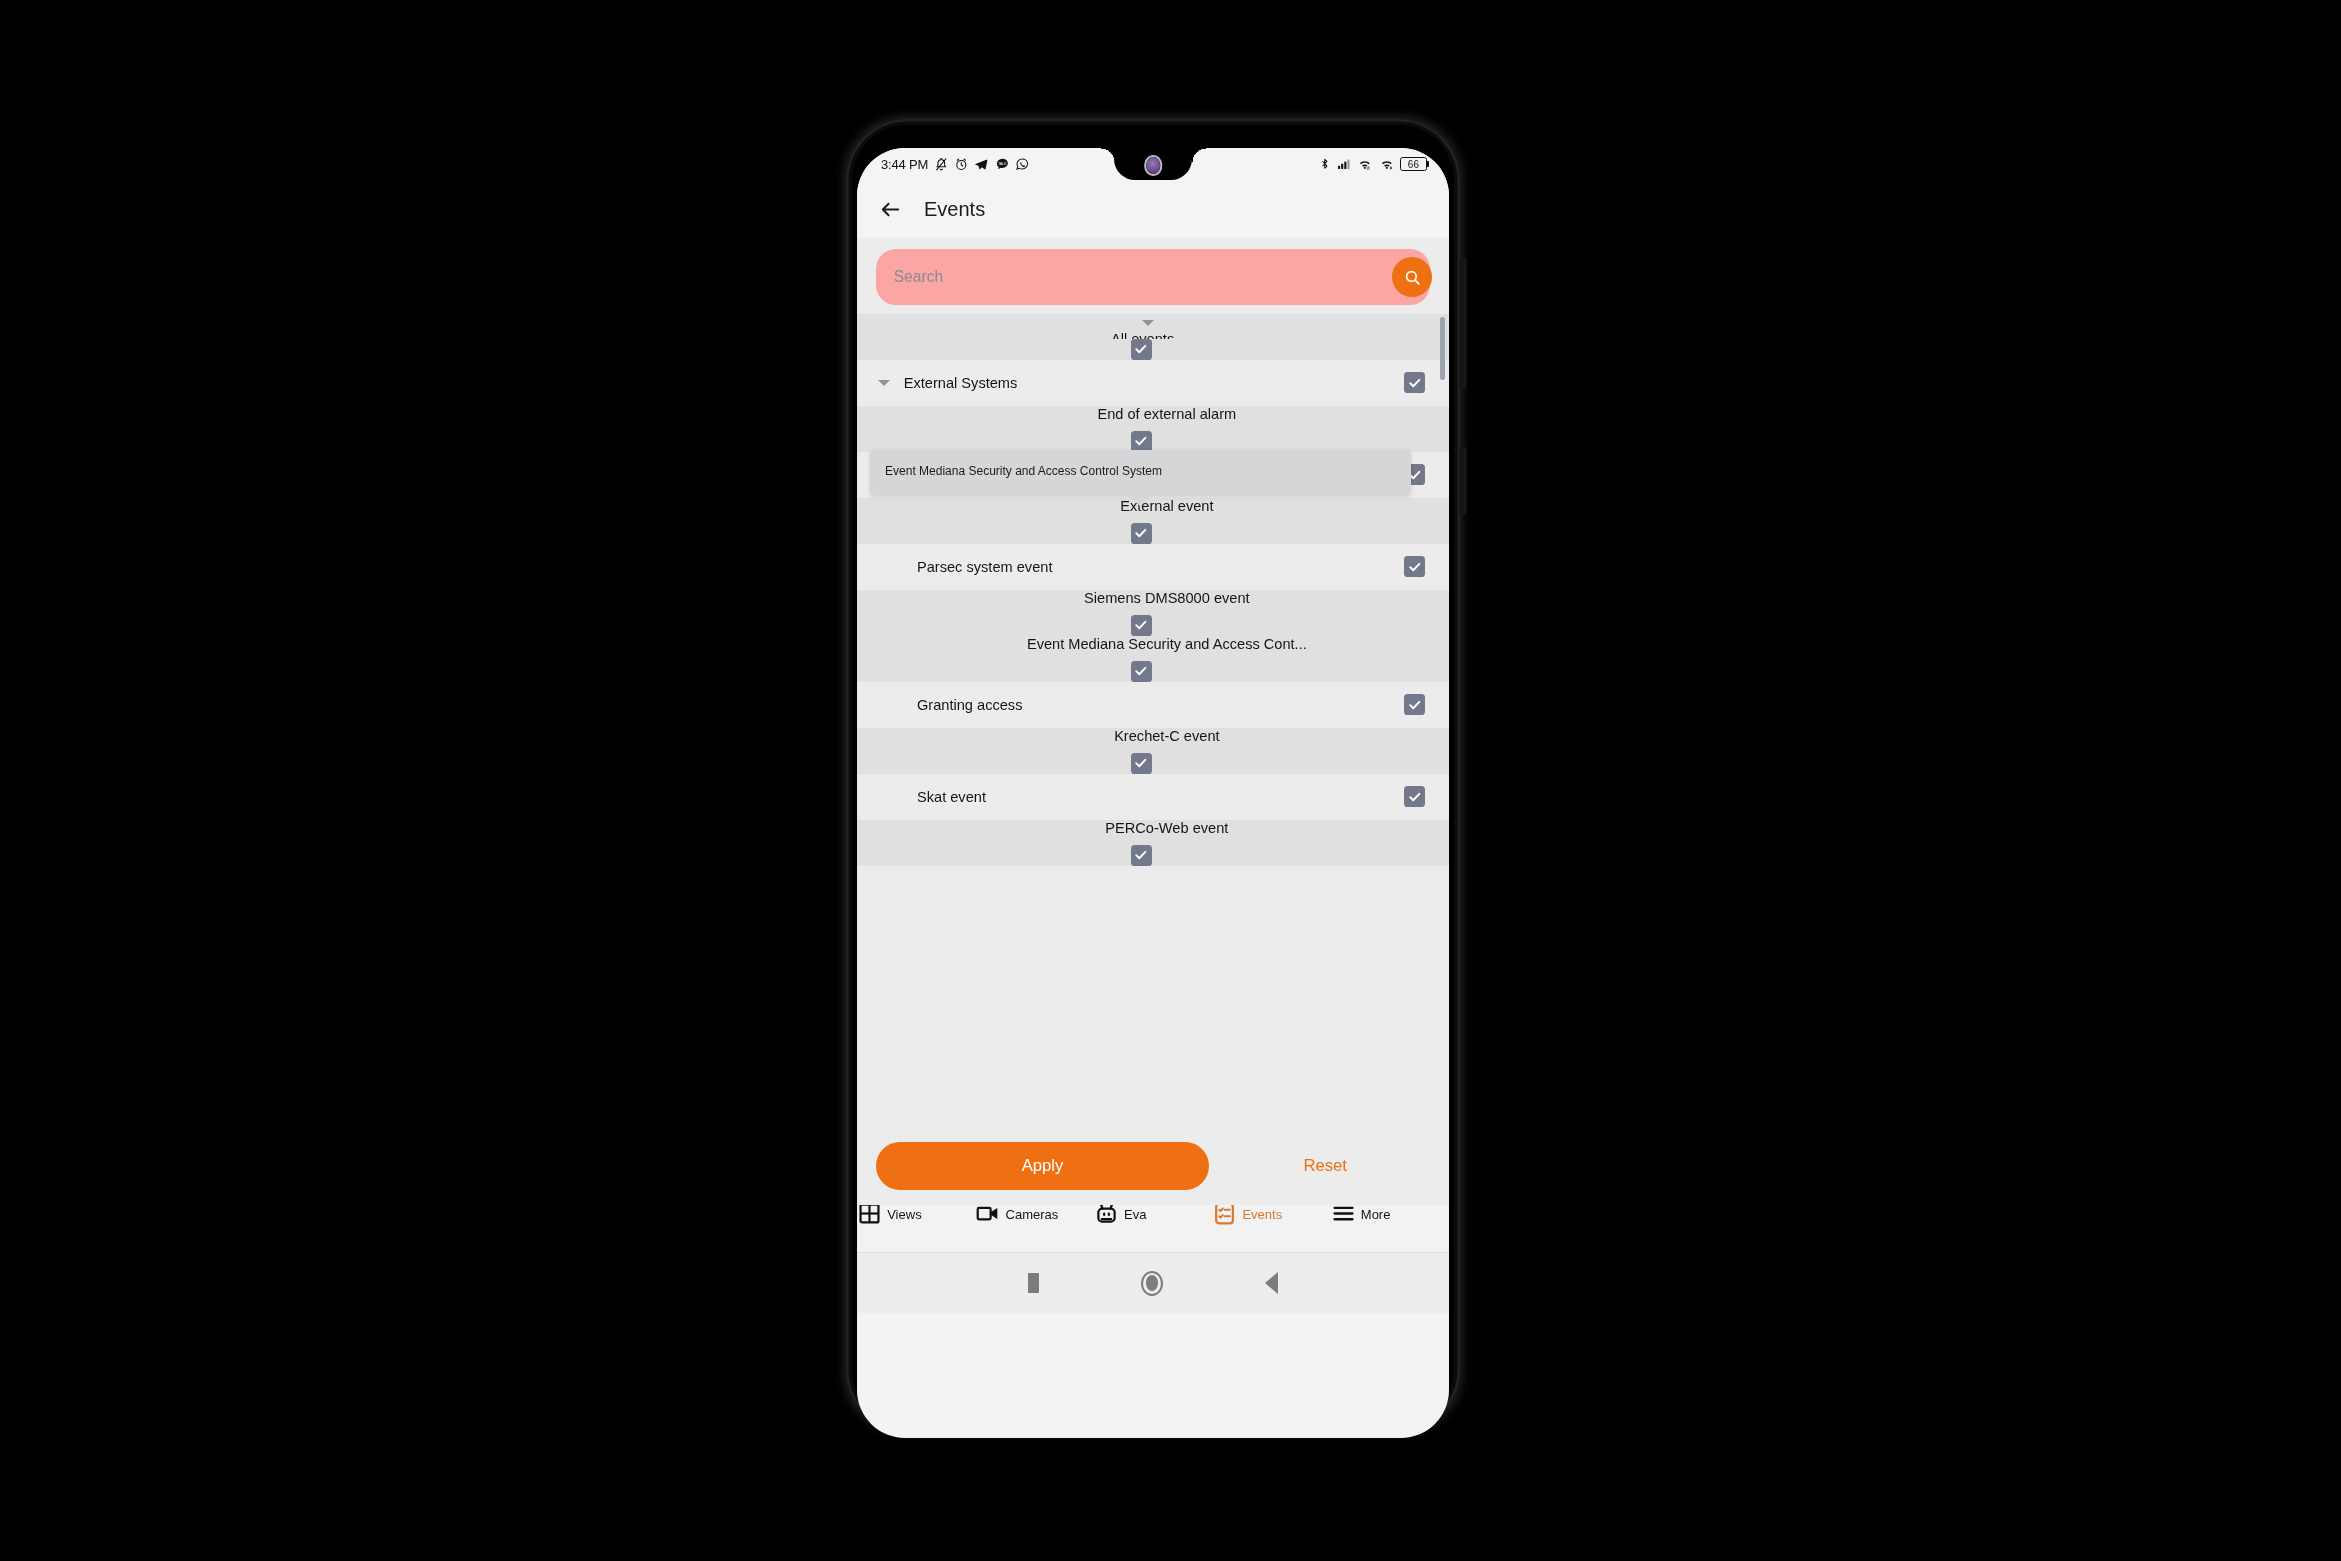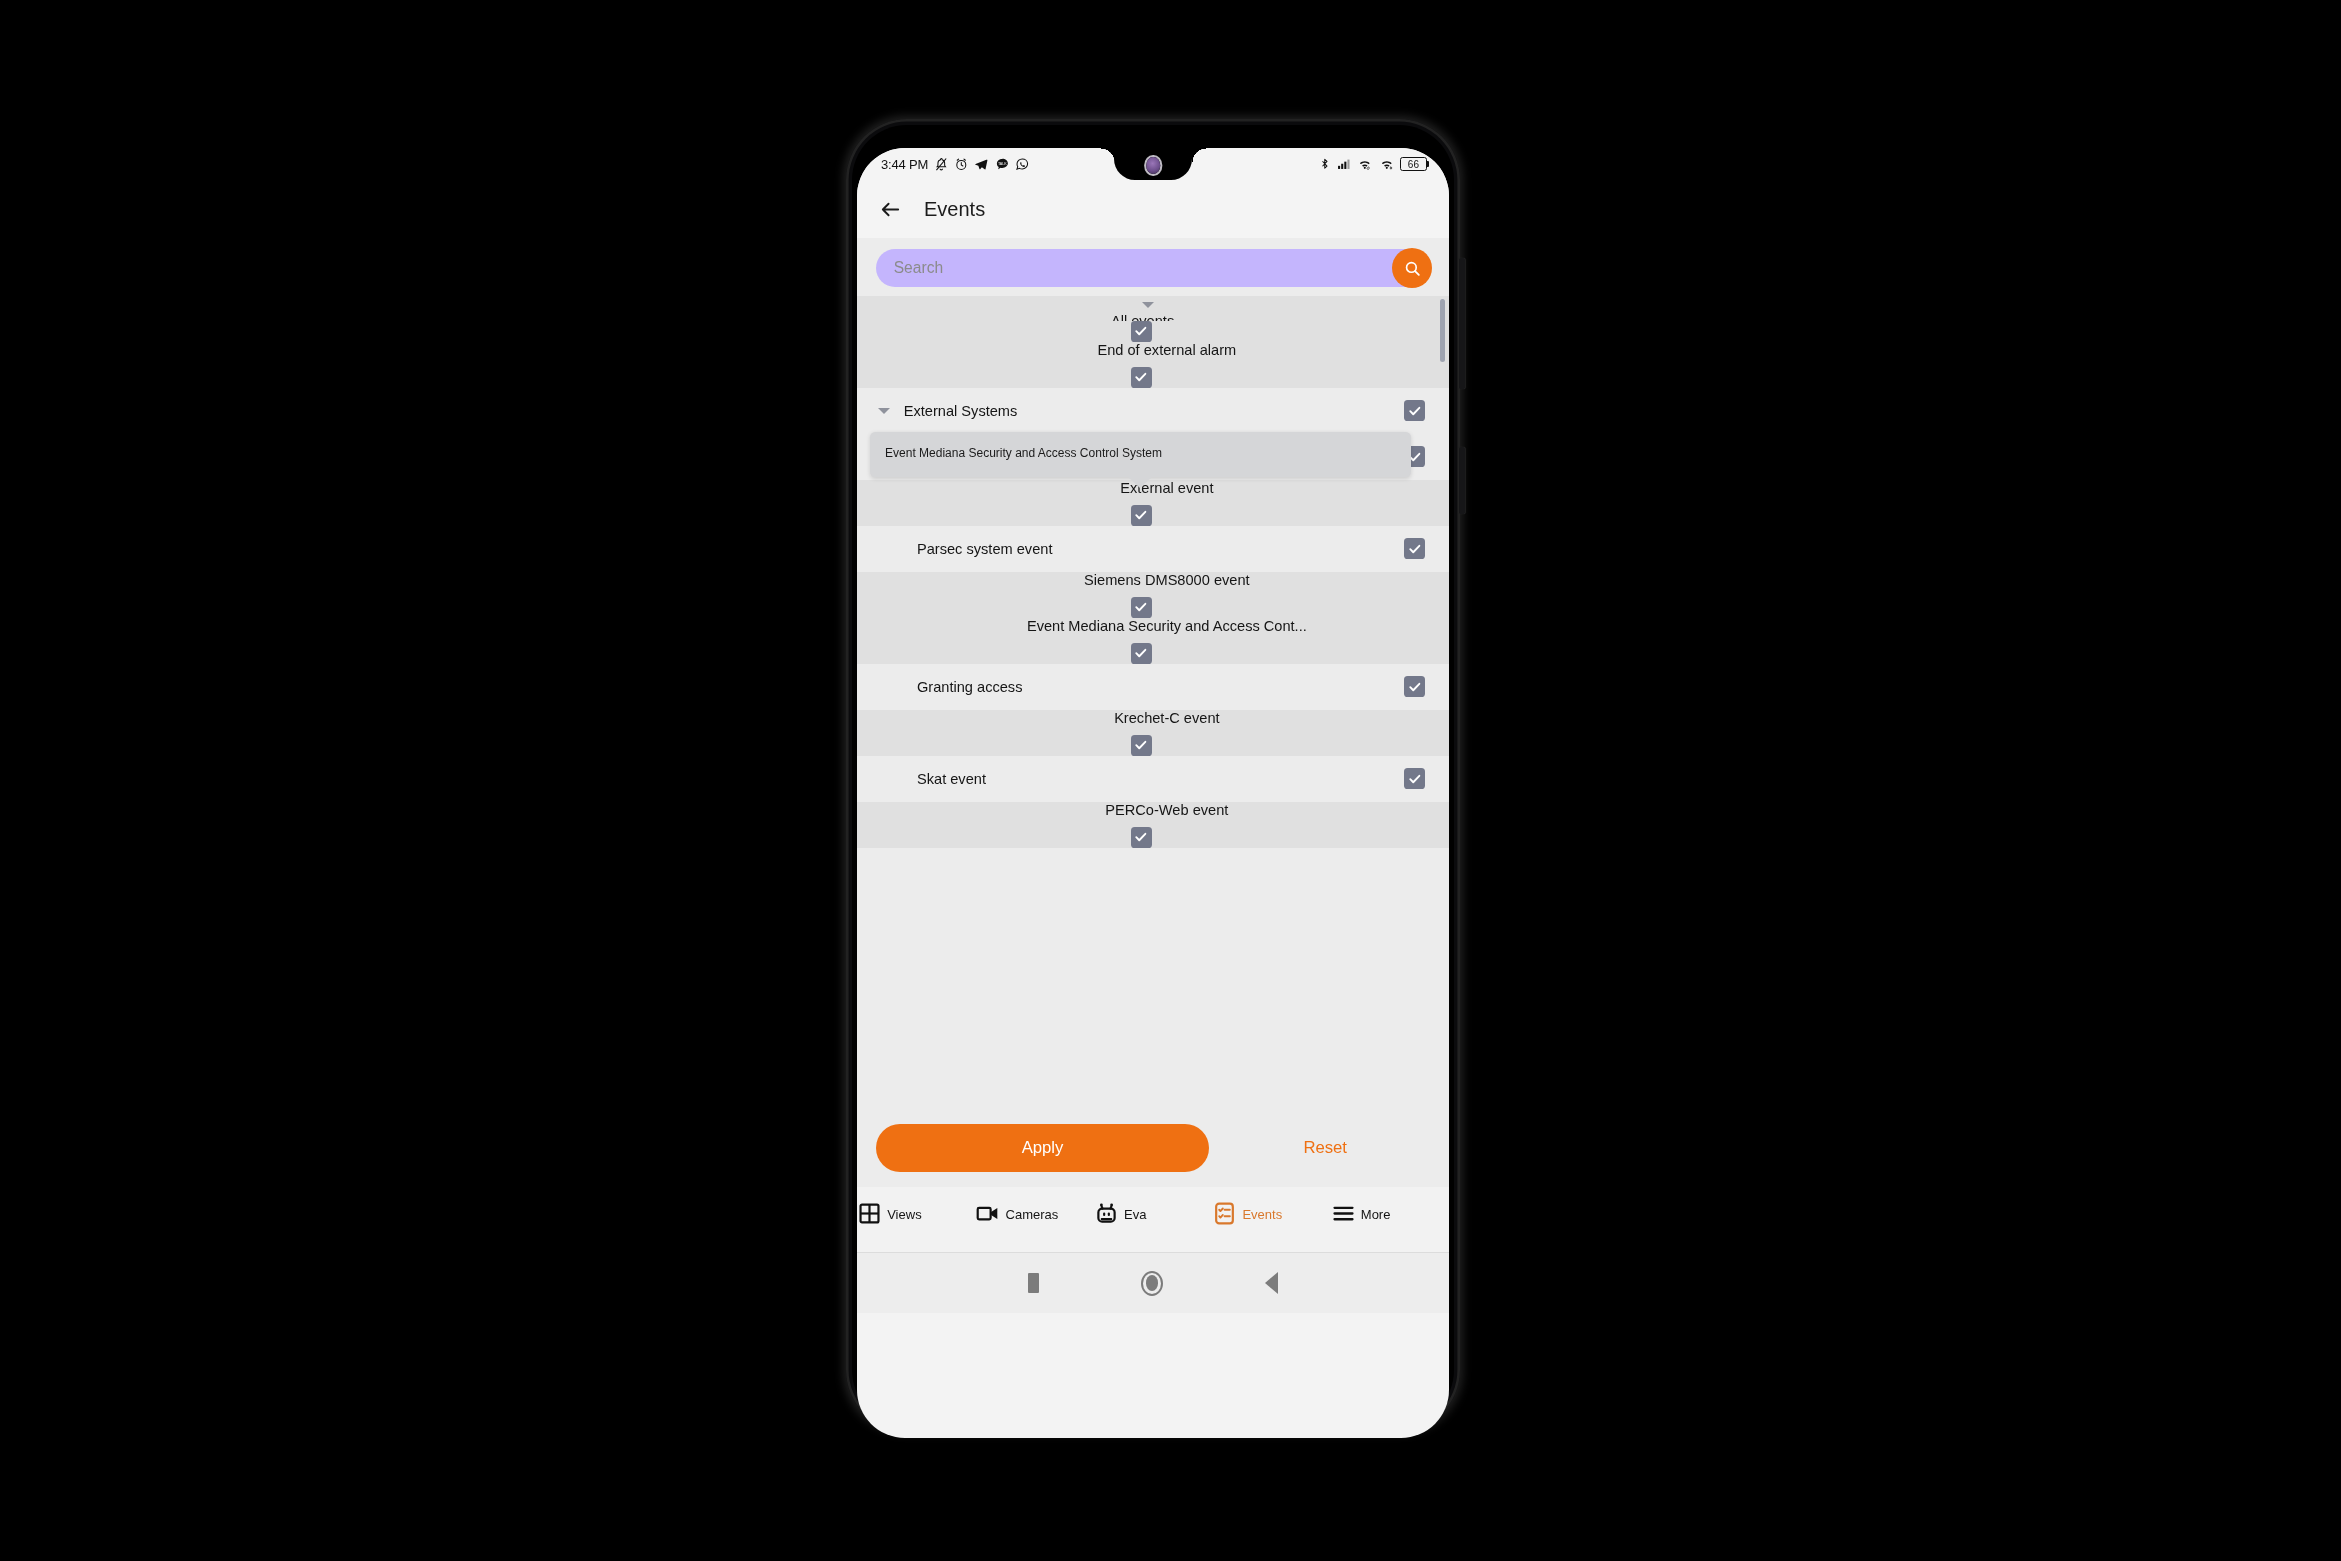--- a/index.html
+++ b/index.html
@@ -61,21 +61,21 @@
   #app-bar{
     height:58px; background:#f4f4f4; display:flex; align-items:center;
     padding-left:22px; gap:22px;
   }
   #app-title{ font-size:20px; color:#1c1c1c; }
 
   
   #app-body{ height:937px; background:#ececec; position:relative; }
   #search-row{ padding:11.4px 19px 8.3px 19px; display:flex; align-items:center; }
   #search-field{
-    position:relative; flex:1; height:38px; background:#c4b5fd;
+    position:relative; flex:1; height:56px; background:#fca5a5;
     border-radius:20px; display:flex; align-items:center; padding:0 17.7px;
   }
   #search-input{
     border:0; outline:0; background:transparent; width:100%;
     font-family:"Liberation Sans", sans-serif; font-size:15.6px; color:#3c3c3c;
   }
   #search-input::placeholder{ color:#8b8b8b; }
   #search-button{
     position:absolute; right:-2.1px; top:50%; transform:translateY(-50%);
     width:40px; height:40px; border-radius:50%; background:#ef7012;
@@ -251,33 +251,33 @@
               <div class="row-caret">
                 <div class="caret"></div>
               </div>
               <div class="row-label">All events</div>
               <div class="cb">
                 <svg width="15.6" height="15.6" viewBox="0 0 24 24">
                   <path d="M5 12.6 9.6 17.3 19 7.4" fill="none" stroke="#fff" stroke-width="2.9" stroke-linecap="round" stroke-linejoin="round"></path>
                 </svg>
               </div>
             </div>
-            <div class="row lvl2 alt">
-              <div class="row-label">End of external alarm</div>
-              <div class="cb">
-                <svg width="15.6" height="15.6" viewBox="0 0 24 24">
-                  <path d="M5 12.6 9.6 17.3 19 7.4" fill="none" stroke="#fff" stroke-width="2.9" stroke-linecap="round" stroke-linejoin="round"></path>
-                </svg>
-              </div>
-            </div>
             <div class="row lvl1">
               <div class="row-caret">
                 <div class="caret"></div>
               </div>
               <div class="row-label">External Systems</div>
+              <div class="cb">
+                <svg width="15.6" height="15.6" viewBox="0 0 24 24">
+                  <path d="M5 12.6 9.6 17.3 19 7.4" fill="none" stroke="#fff" stroke-width="2.9" stroke-linecap="round" stroke-linejoin="round"></path>
+                </svg>
+              </div>
+            </div>
+            <div class="row lvl2 alt">
+              <div class="row-label">End of external alarm</div>
               <div class="cb">
                 <svg width="15.6" height="15.6" viewBox="0 0 24 24">
                   <path d="M5 12.6 9.6 17.3 19 7.4" fill="none" stroke="#fff" stroke-width="2.9" stroke-linecap="round" stroke-linejoin="round"></path>
                 </svg>
               </div>
             </div>
             <div class="row lvl2">
               <div class="row-label">External alarm start</div>
               <div class="cb">
                 <svg width="15.6" height="15.6" viewBox="0 0 24 24">

